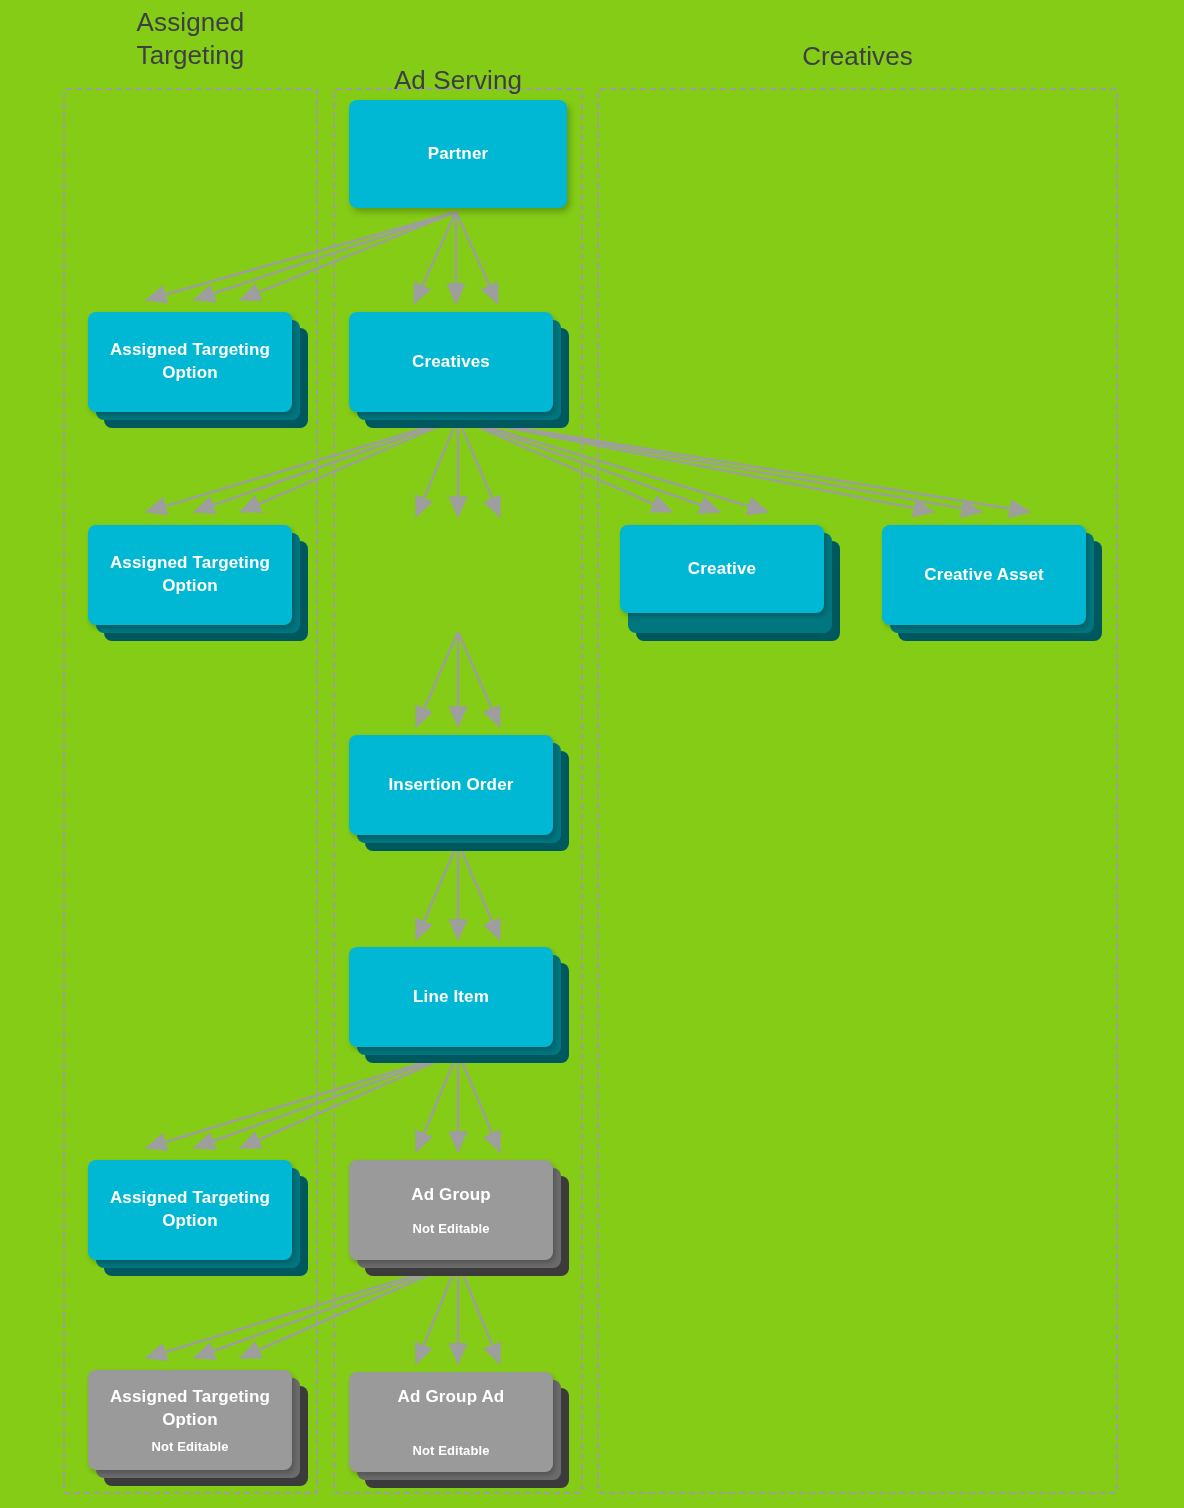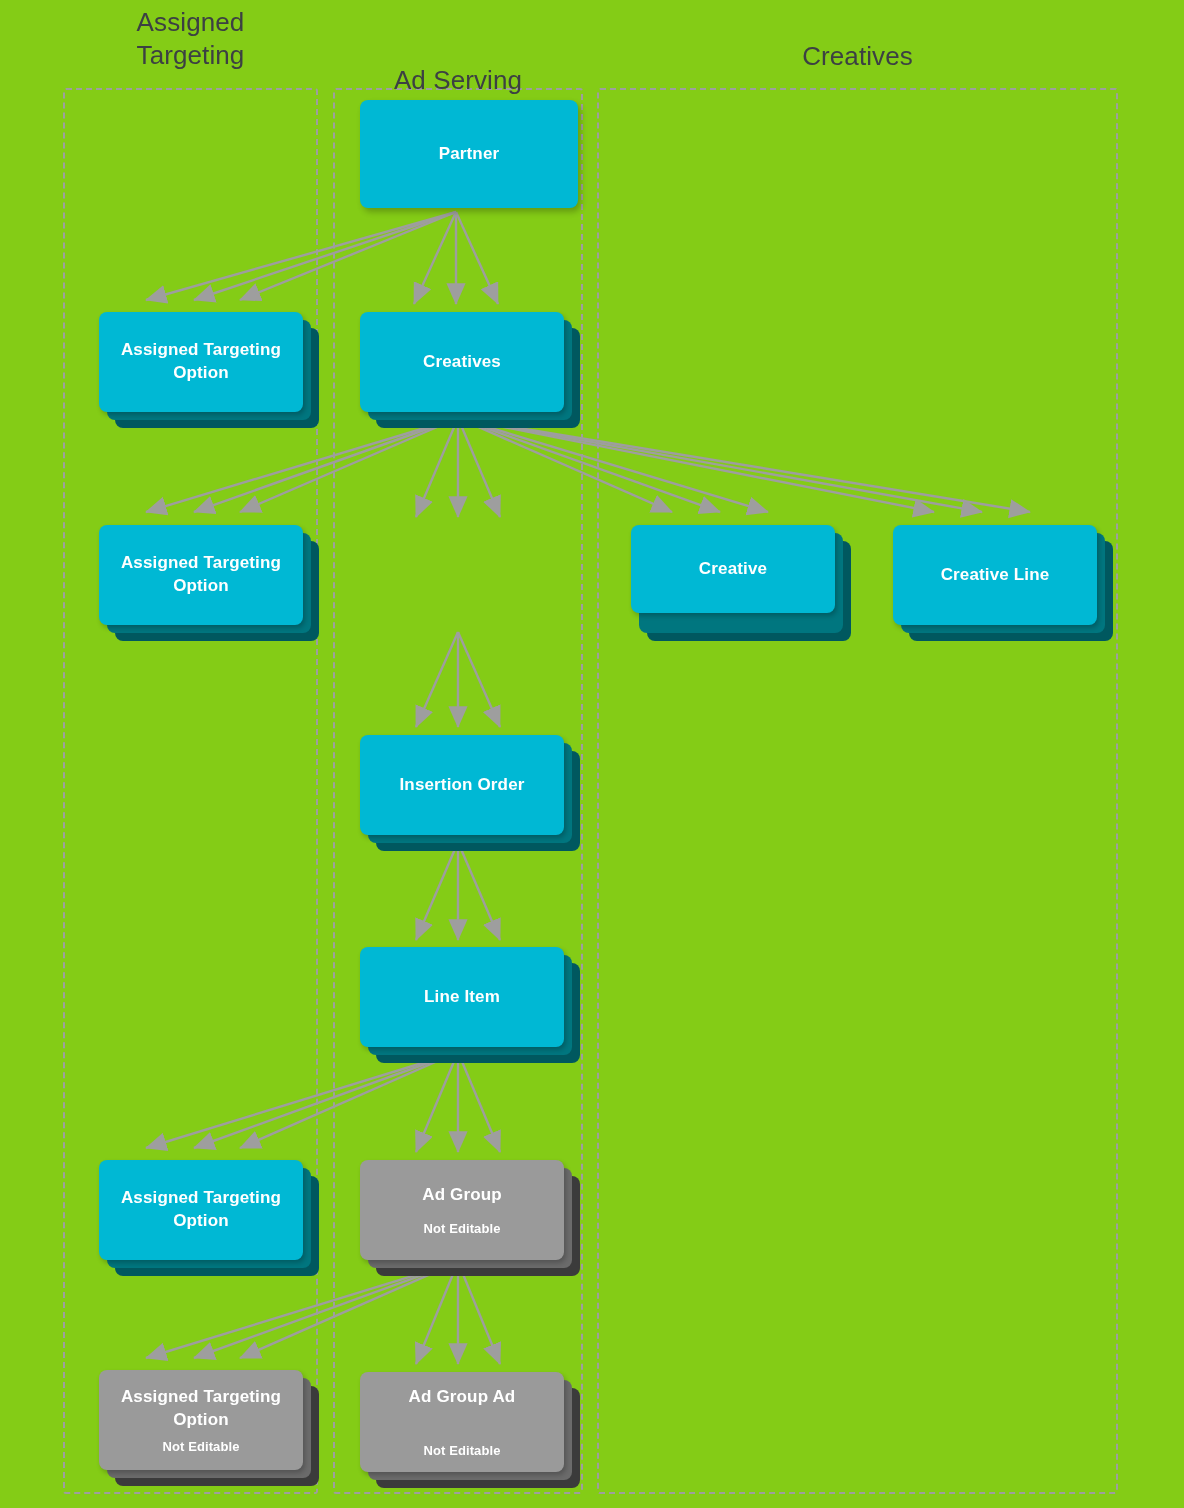--- a/index.html
+++ b/index.html
@@ -53,21 +53,20 @@
     z-index: 10;
   }
   .card {
     position: absolute;
     border-radius: 8px;
     display: flex;
     flex-direction: column;
     align-items: center;
     justify-content: center;
     text-align: center;
-    margin-left: 11px;
   }
   
   .layer3 {
     background: #00585f;
     z-index: 1;
   }
   .layer2 {
     background: #00767f;
     z-index: 2;
   }
@@ -208,21 +207,21 @@
     <div class="card layer2" style="left:8px; top:8px; width:204px; height:100px;"></div>
     <div class="card front" style="left:0; top:0; width:204px; height:88px;">
       <div class="node-title">Creative</div>
     </div>
   </div>
 
   <div class="node" style="left:882px; top:525px; width:232px; height:118px;">
     <div class="card layer3" style="left:16px; top:16px; width:204px; height:100px;"></div>
     <div class="card layer2" style="left:8px; top:8px; width:204px; height:100px;"></div>
     <div class="card front" style="left:0; top:0; width:204px; height:100px;">
-      <div class="node-title">Creative Line</div>
+      <div class="node-title">Creative Asset</div>
     </div>
   </div>
 
   <div class="node" style="left:349px; top:735px; width:232px; height:118px;">
     <div class="card layer3" style="left:16px; top:16px; width:204px; height:100px;"></div>
     <div class="card layer2" style="left:8px; top:8px; width:204px; height:100px;"></div>
     <div class="card front" style="left:0; top:0; width:204px; height:100px;">
       <div class="node-title">Insertion Order</div>
     </div>
   </div>

